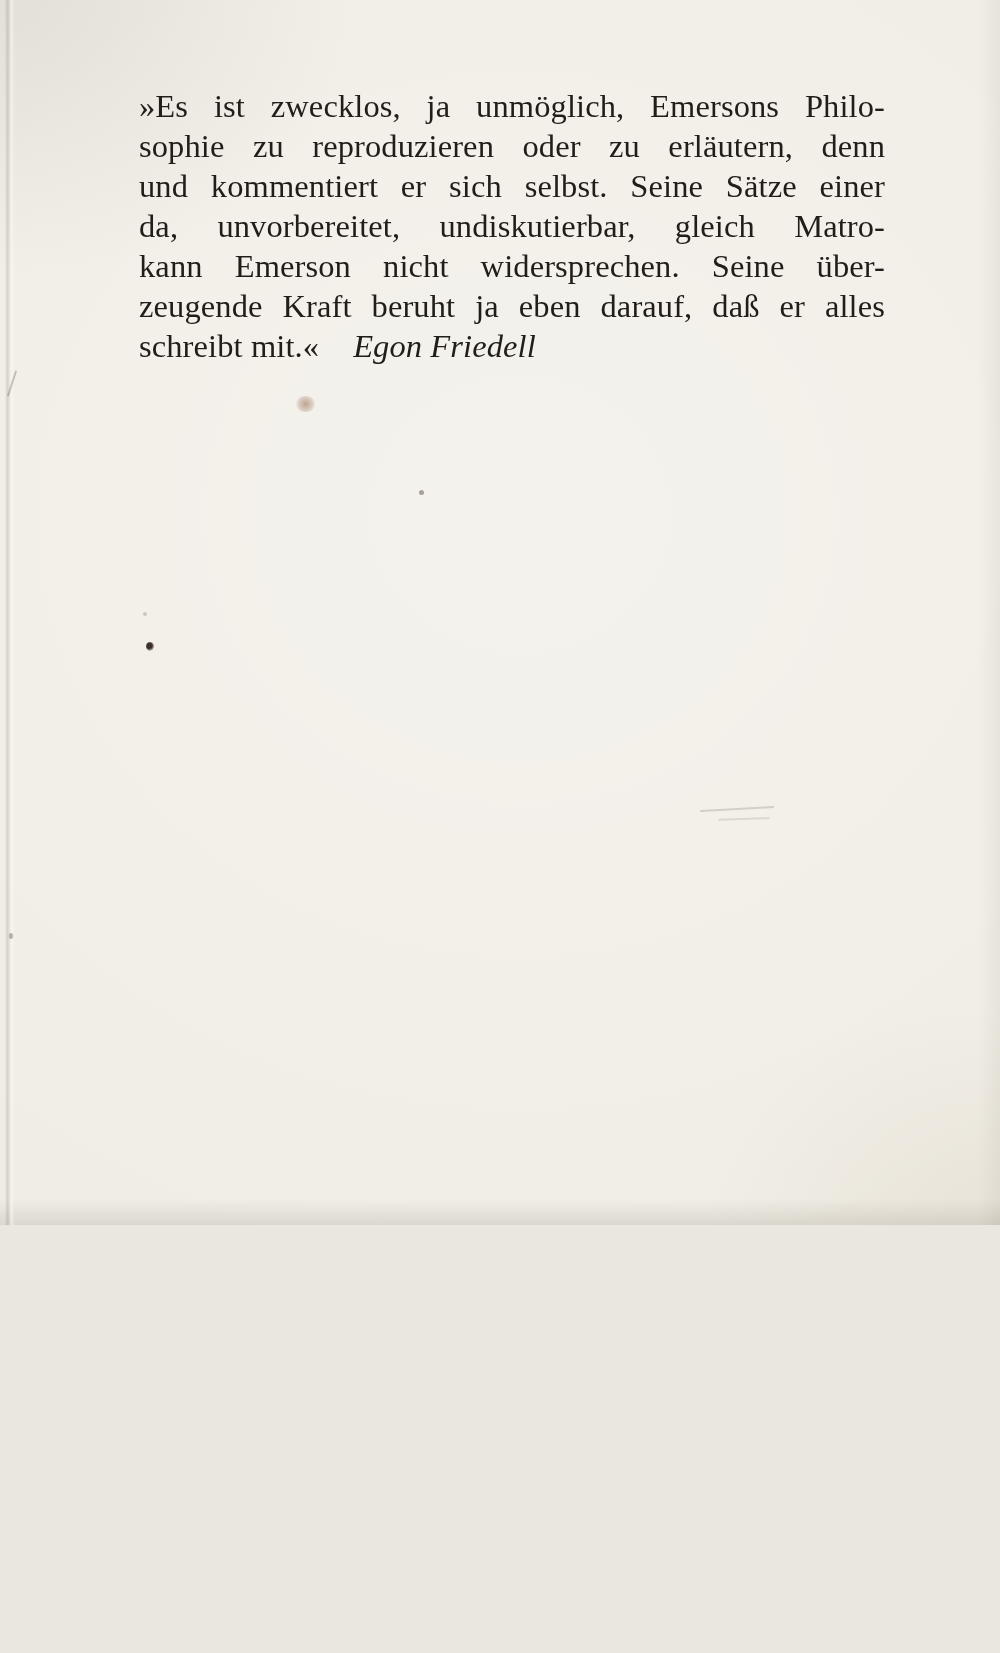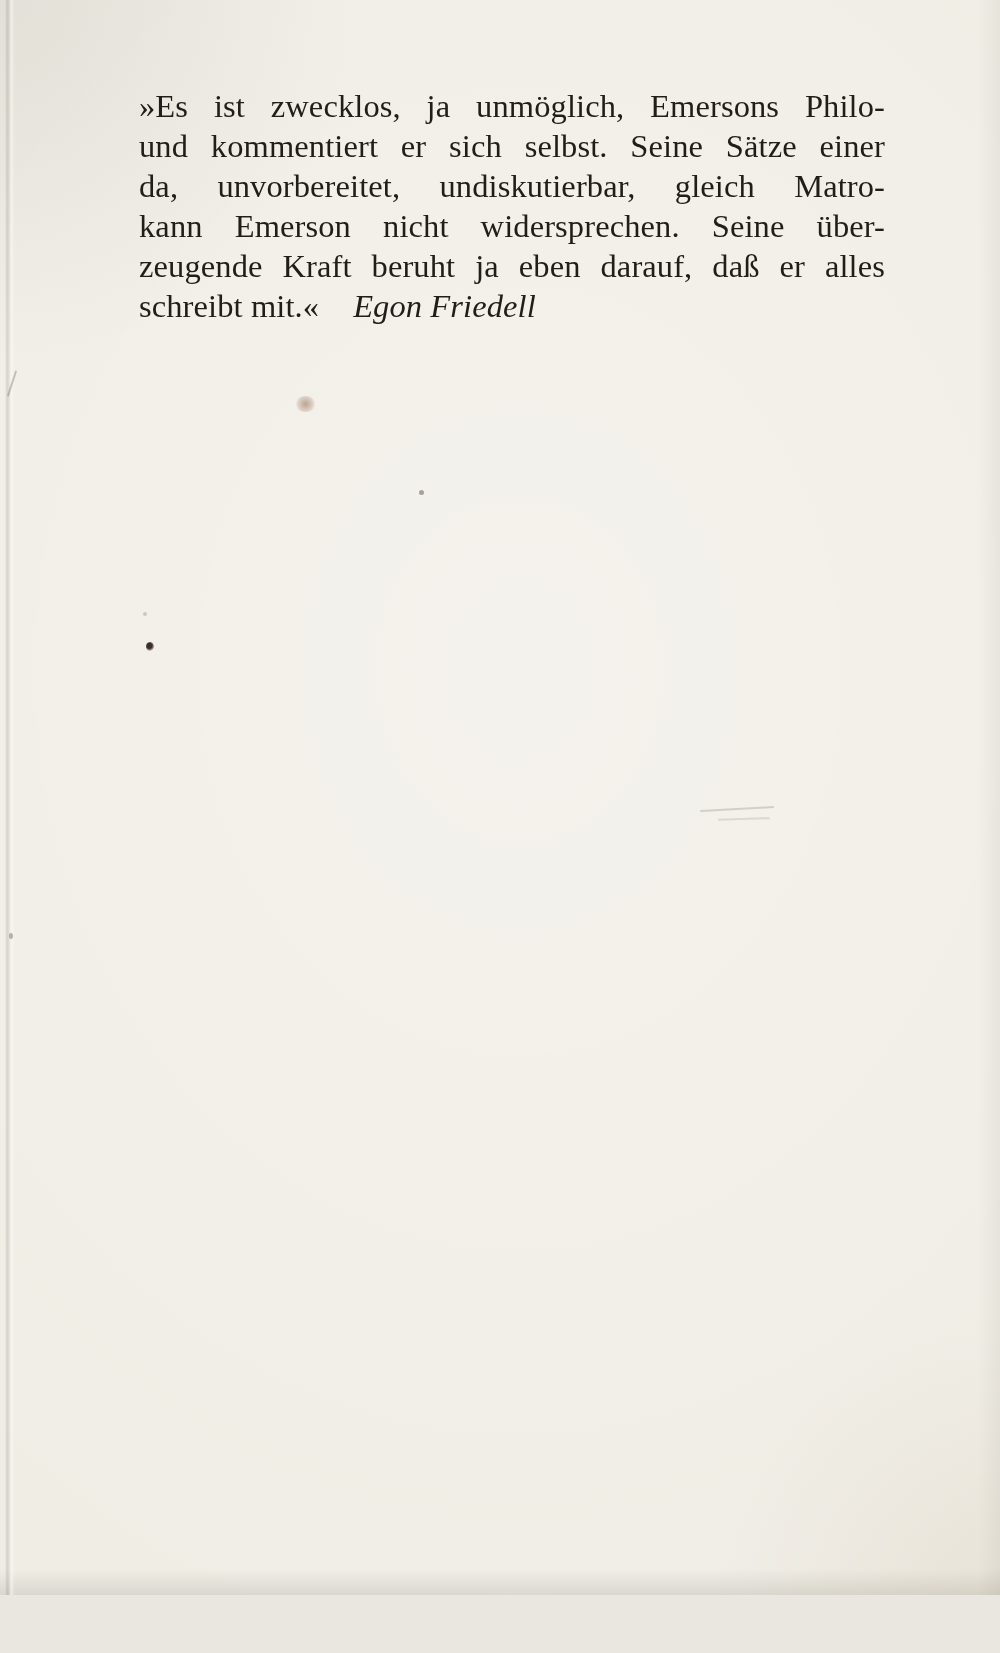--- a/index.html
+++ b/index.html
@@ -5,21 +5,21 @@
   html, body {
     margin: 0;
     padding: 0;
     background: #e9e7e0;
     font-family: "Liberation Serif", "DejaVu Serif", serif;
   }
 
   .page {
     position: relative;
     width: 1000px;
-    height: 1595px;
+    height: 1225px;
     overflow: hidden;
     background:
       
       linear-gradient(90deg,
         rgba(115,108,96,0) 5px,
         rgba(115,108,96,0.22) 7px,
         rgba(115,108,96,0.12) 9px,
         rgba(252,250,244,0.55) 11px,
         rgba(252,250,244,0) 15px),
       
@@ -127,20 +127,21 @@
     background: rgba(120,108,94,0.30);
   }
 </style>
 </head>
 <body>
 
 <div class="page">
 
   <div class="quote">
     <div class="qline">»Es ist zwecklos, ja unmöglich, Emersons Philo-</div>
+    <div class="qline">sophie zu reproduzieren oder zu erläutern, denn</div>
     <div class="qline">und kommentiert er sich selbst. Seine Sätze einer</div>
     <div class="qline">da, unvorbereitet, undiskutierbar, gleich Matro-</div>
     <div class="qline">kann Emerson nicht widersprechen. Seine über-</div>
     <div class="qline">zeugende Kraft beruht ja eben darauf, daß er alles</div>
     <div class="qlast">
       <span>schreibt mit.«</span><span class="attr">Egon Friedell</span>
     </div>
   </div>
 
 

